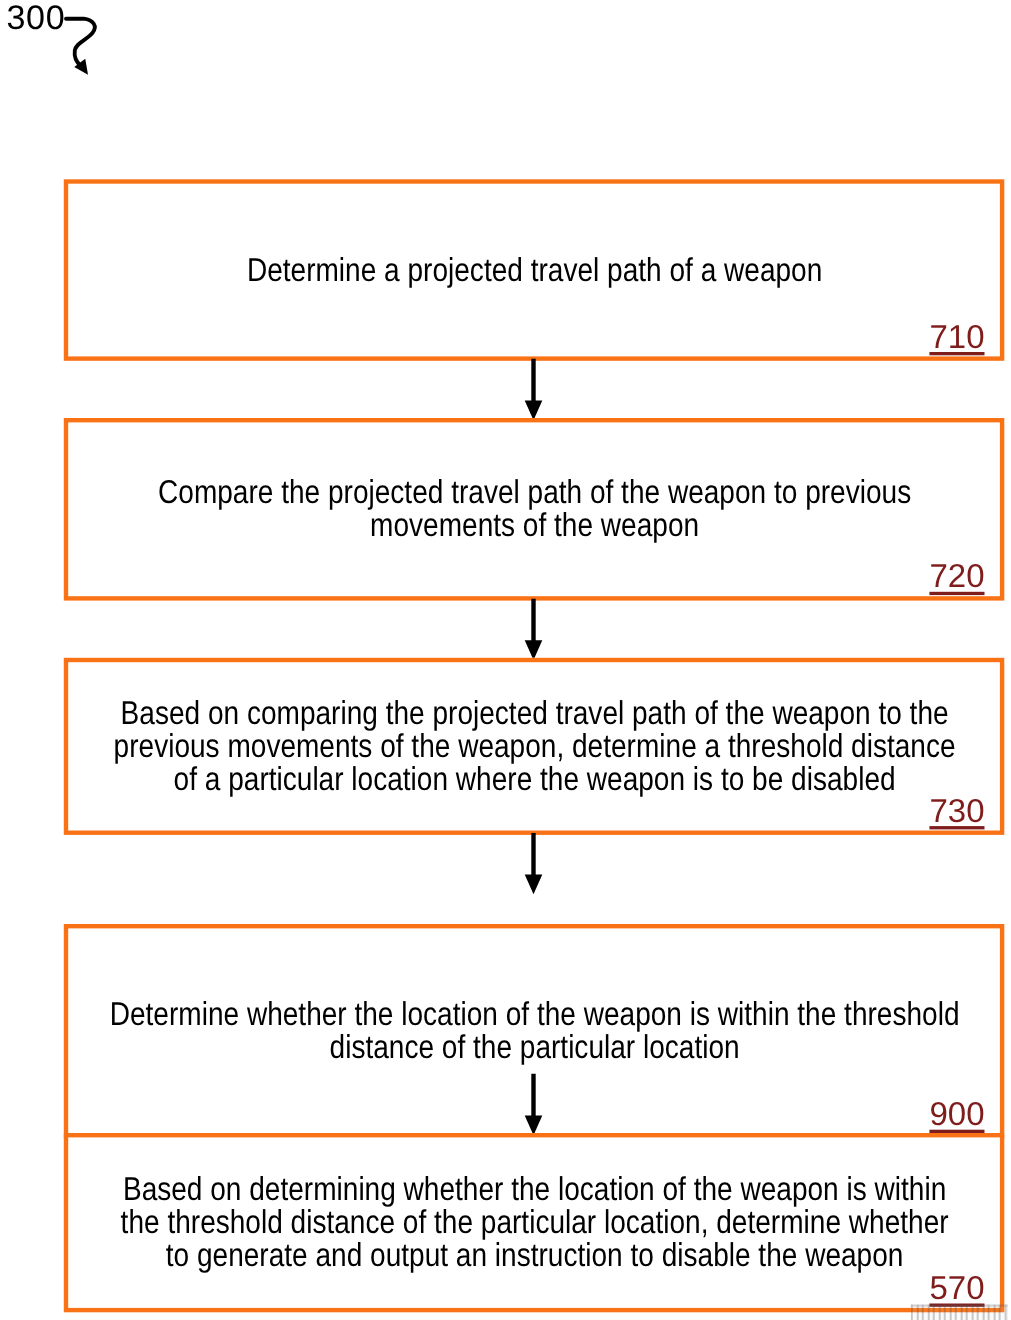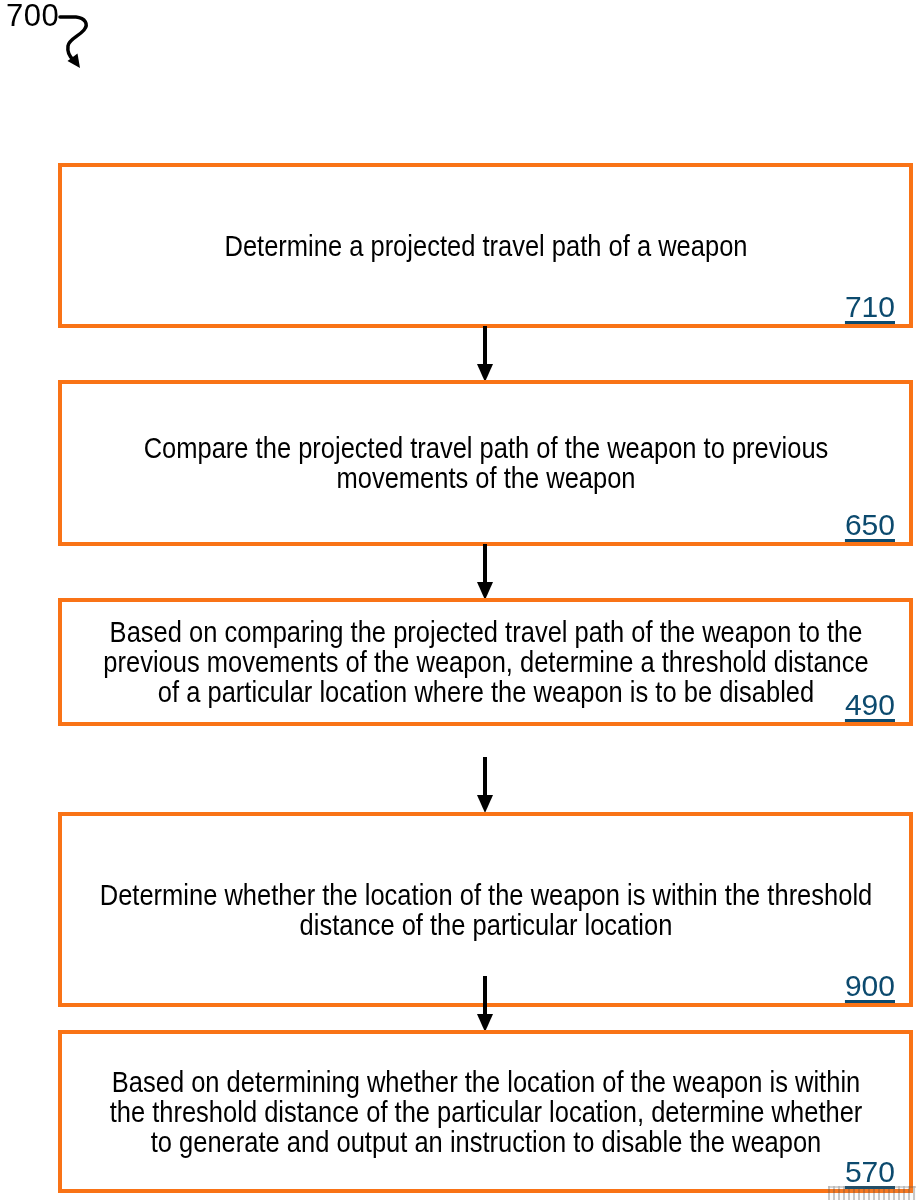--- a/index.html
+++ b/index.html
@@ -34,22 +34,22 @@
   .box {
     position: absolute;
     left: 58px;
     width: 855px;
     border: 4px solid #f97316;
     box-sizing: border-box;
     background: #ffffff;
   }
   .b1 { top: 163px;  height: 165px; }
   .b2 { top: 380px;  height: 166px; padding-left: 32px; }
-  .b3 { top: 598px;  height: 128px; }
-  .b4 { top: 812px;  height: 195px; }
+  .b3 { top: 598px;  height: 161px; }
+  .b4 { top: 840px;  height: 195px; }
   .b5 { top: 1030px; height: 163px; }
 
   .box-text {
     position: absolute;
     left: 50%;
     top: 50%;
     width: 1010px;
     transform: translate(-50%, -50%) scaleX(0.85);
     text-align: center;
     font-size: 30px;
@@ -60,21 +60,21 @@
 
   .ref {
     position: absolute;
     right: 14px;
     bottom: 2px;
     font-size: 30px;
     line-height: 1;
     text-decoration: underline;
     text-decoration-thickness: 2.5px;
     text-underline-offset: 4px;
-    color: #0c4a6e;
+    color: #7f1d1d;
   }
 
   .connector {
     position: absolute;
     left: 474px;
     width: 22px;
     height: 56px;
   }
   .c1 { top: 326px; }
   .c2 { top: 544px; }
@@ -94,53 +94,53 @@
         rgba(90,90,90,0.75) 0 2px,
         rgba(200,200,200,0.15) 2px 5px);
     border-top: 2px solid rgba(80,80,80,0.55);
   }
 </style>
 </head>
 <body>
 
 <div class="canvas">
 
-  <div class="fig-label">700</div>
+  <div class="fig-label">300</div>
 
   <svg class="squiggle" viewBox="0 0 120 80" aria-hidden="true">
     <path d="M 60,17 L 76,17 C 85,18 89,24 84,30 C 78,37 69,39 68,46 C 67,53 70,57 73.5,60" fill="none" stroke="#000000" stroke-width="3.5" stroke-linecap="round"></path>
     <polygon points="80,68 67.5,61 77.5,53.5" fill="#000000"></polygon>
   </svg>
 
   <div class="box b1">
     <div class="box-text">Determine a projected travel path of a weapon</div>
     <div class="ref">710</div>
   </div>
 
   <svg class="connector c1" viewBox="0 0 22 56" aria-hidden="true">
     <line x1="11" y1="0" x2="11" y2="40" stroke="#000000" stroke-width="4"></line>
     <polygon points="3,38 19,38 11,56" fill="#000000"></polygon>
   </svg>
 
   <div class="box b2">
     <div class="box-text">Compare the projected travel path of the weapon to previous
 movements of the weapon</div>
-    <div class="ref">650</div>
+    <div class="ref">720</div>
   </div>
 
   <svg class="connector c2" viewBox="0 0 22 56" aria-hidden="true">
     <line x1="11" y1="0" x2="11" y2="40" stroke="#000000" stroke-width="4"></line>
     <polygon points="3,38 19,38 11,56" fill="#000000"></polygon>
   </svg>
 
   <div class="box b3">
     <div class="box-text">Based on comparing the projected travel path of the weapon to the
 previous movements of the weapon, determine a threshold distance
 of a particular location where the weapon is to be disabled</div>
-    <div class="ref">490</div>
+    <div class="ref">730</div>
   </div>
 
   <svg class="connector c3" viewBox="0 0 22 56" aria-hidden="true">
     <line x1="11" y1="0" x2="11" y2="40" stroke="#000000" stroke-width="4"></line>
     <polygon points="3,38 19,38 11,56" fill="#000000"></polygon>
   </svg>
 
   <div class="box b4">
     <div class="box-text">Determine whether the location of the weapon is within the threshold
 distance of the particular location</div>

